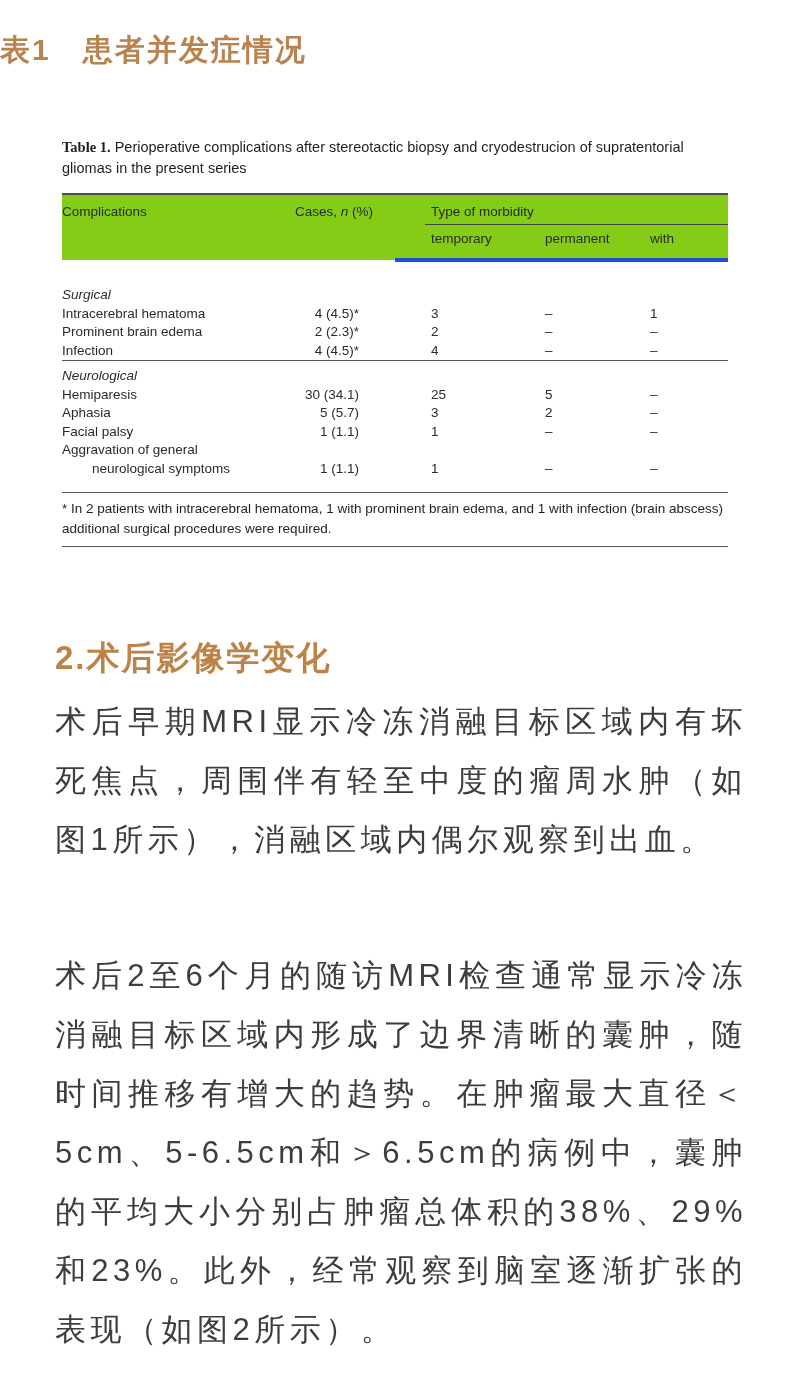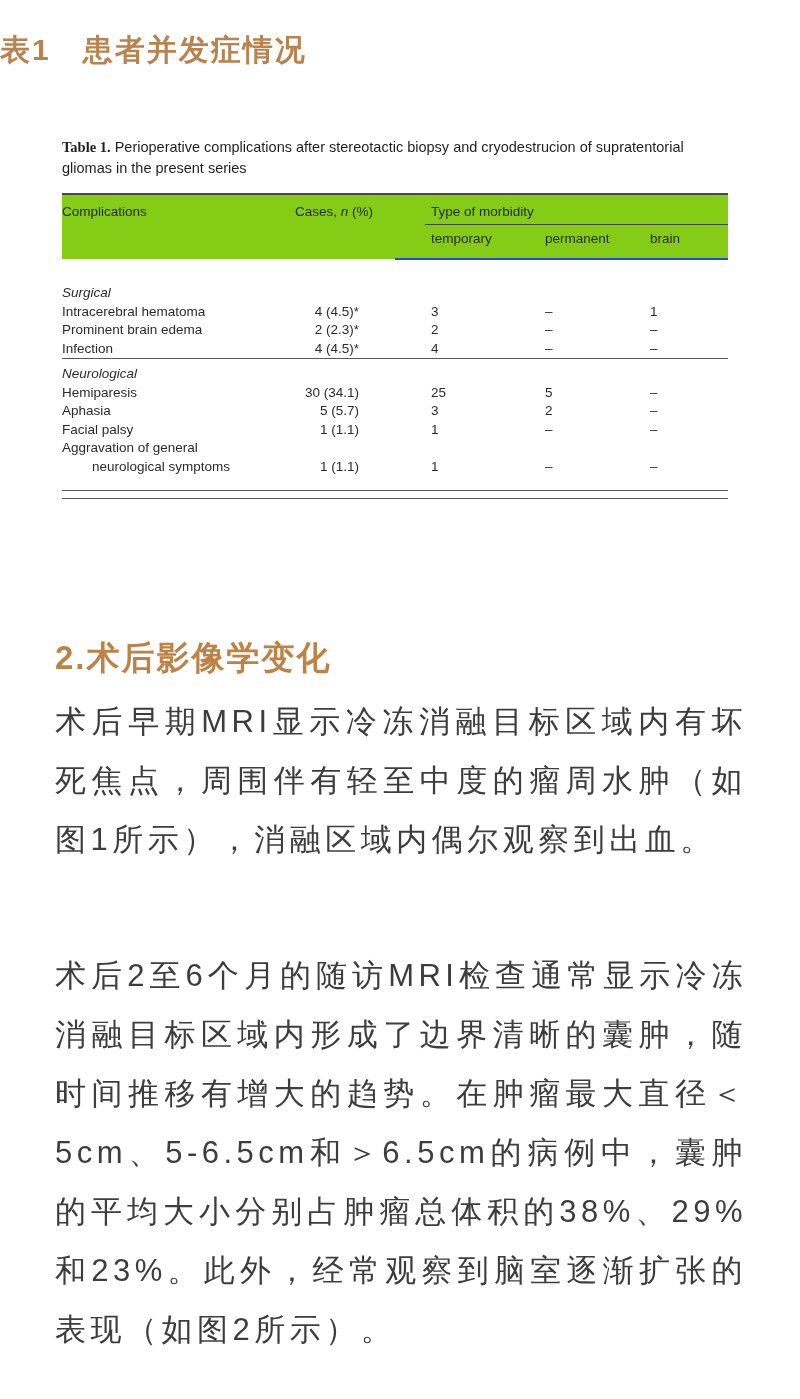--- a/index.html
+++ b/index.html
@@ -31,21 +31,21 @@
   thead { background:#84cc16; }
   thead th { font-weight:400; text-align:left; vertical-align:top; }
   th.h-comp, th.h-cases { padding-top:9px; }
   th.h-cases { white-space:nowrap; overflow:visible; }
   th.h-cases i { font-style:italic; }
   .morb-inner { margin-left:30px; padding:9px 0 5px 6px;
                 border-bottom:1px solid #444444; white-space:nowrap; }
   tr.subhead th { padding:6px 0 12px 0; }
   tr.subhead th.s-t { padding-left:36px; }
   tr.subhead th.s-p, tr.subhead th.s-f { padding-left:5px; }
-  thead tr.subhead th { border-bottom:2px solid #1d4ed8; }
+  thead tr.subhead th { border-bottom:4px solid #1d4ed8; }
   tbody td { line-height:18.5px; vertical-align:bottom; }
   tbody tr.sec td { font-style:italic; }
   tbody tr.sec.first td { padding-top:24px; }
   tbody tr.sec.rule-top td { border-top:1px solid #565656; padding-top:6px;margin-left:8px; }
   tbody tr.last td { padding-bottom:14px; }
   td.c-cases { text-align:right; padding-right:36px; }
   td.c-t { padding-left:36px; }
   td.c-p, td.c-f { padding-left:5px; }
   td.indent { padding-left:30px; }
   .tbl-footnote { margin-top:6px; font-size:13.5px; line-height:20px;
@@ -76,21 +76,21 @@
         <th class="h-cases" rowspan="2">
           <span>Cases, </span><i>n</i><span> (%)</span>
         </th>
         <th colspan="3">
           <div class="morb-inner">Type of morbidity</div>
         </th>
       </tr>
       <tr class="subhead">
         <th class="s-t">temporary</th>
         <th class="s-p">permanent</th>
-        <th class="s-f">brain</th>
+        <th class="s-f">with</th>
       </tr>
     </thead>
     <tbody id="tbl-body">
         <tr class="sec first">
           <td class="c-name" colspan="5">Surgical</td>
         </tr>
         <tr>
           <td class="c-name">Intracerebral hematoma</td>
           <td class="c-cases">4 (4.5)*</td>
           <td class="c-t">3</td>
@@ -140,20 +140,21 @@
         </tr>
         <tr class="last">
           <td class="c-name indent">neurological symptoms</td>
           <td class="c-cases">1 (1.1)</td>
           <td class="c-t">1</td>
           <td class="c-p">–</td>
           <td class="c-f">–</td>
         </tr>
       </tbody>
   </table>
+  <div class="tbl-footnote">* In 2 patients with intracerebral hematoma, 1 with prominent brain edema, and 1 with infection (brain abscess) additional surgical procedures were required.</div>
   <div class="tbl-bottom-rule"></div>
 </div>
 
 <div class="abs section-heading">2.术后影像学变化</div>
 
 <p class="abs cn-para" id="para1">术后早期MRI显示冷冻消融目标区域内有坏死焦点，周围伴有轻至中度的瘤周水肿（如图1所示），消融区域内偶尔观察到出血。</p>
 
 <p class="abs cn-para" id="para2">术后2至6个月的随访MRI检查通常显示冷冻消融目标区域内形成了边界清晰的囊肿，随时间推移有增大的趋势。在肿瘤最大直径＜5cm、5-6.5cm和＞6.5cm的病例中，囊肿的平均大小分别占肿瘤总体积的38%、29%和23%。此外，经常观察到脑室逐渐扩张的表现（如图2所示）。</p>
 
 </body></html>

